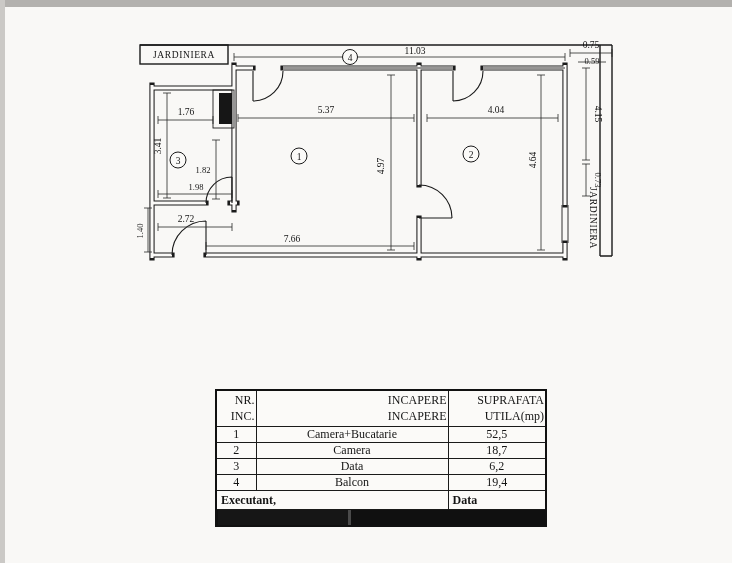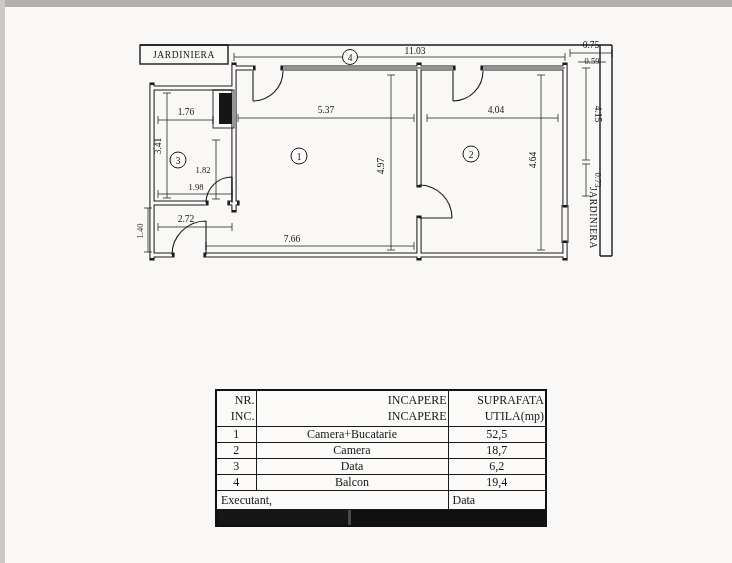--- a/index.html
+++ b/index.html
@@ -13,21 +13,21 @@
   .dim-s{font-size:8.5px;}
   .lbl{font-size:9.5px;letter-spacing:.6px;}
   .marker{font-size:9.5px;}
 
   table.areas{position:absolute;left:215px;top:389px;border-collapse:collapse;
       border:2px solid #111;background:#fbfaf8;table-layout:fixed;}
   .areas th,.areas td{border:1.2px solid #1a1a1a;overflow:hidden;}
   .areas th{font-weight:normal;font-size:12px;line-height:1.3;padding:2px 1px;text-align:right;}
   .areas td{font-size:12px;height:15px;line-height:1.05;padding:0 2px;text-align:center;}
   .areas tr.subtotal td{font-weight:bold;}
-  .areas tr.exec-row td{text-align:left;font-weight:normal;height:18px;padding-left:4px;}
+  .areas tr.exec-row td{text-align:left;font-weight:bold;height:18px;padding-left:4px;}
   .areas tr.dark-row td{background:linear-gradient(90deg,#161616 0 40%,#4a4a4a 40% 41%,#101010 41% 100%);height:15px;border-color:#111;}
 </style>
 </head>
 <body>
 
 <div class="page">
   <div class="scan-band-top"></div>
   <div class="scan-band-left"></div>
 
   <svg width="732" height="380" viewBox="0 0 732 380">

